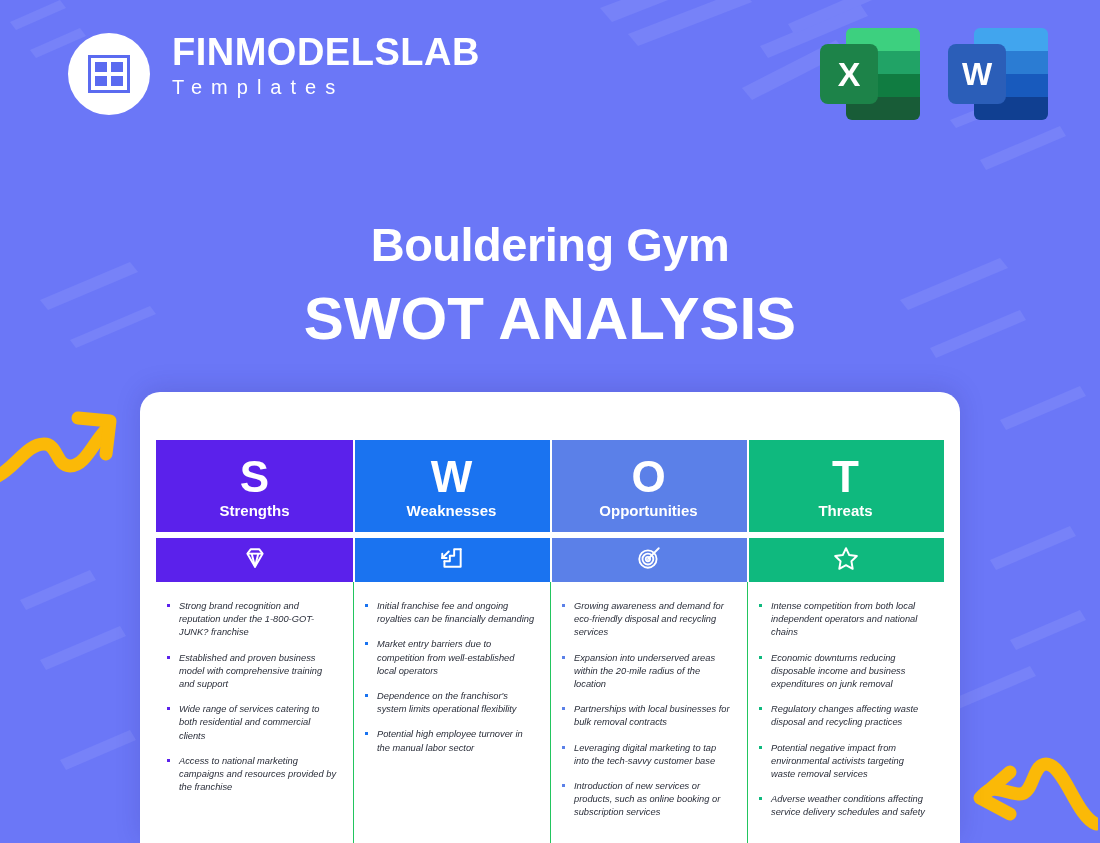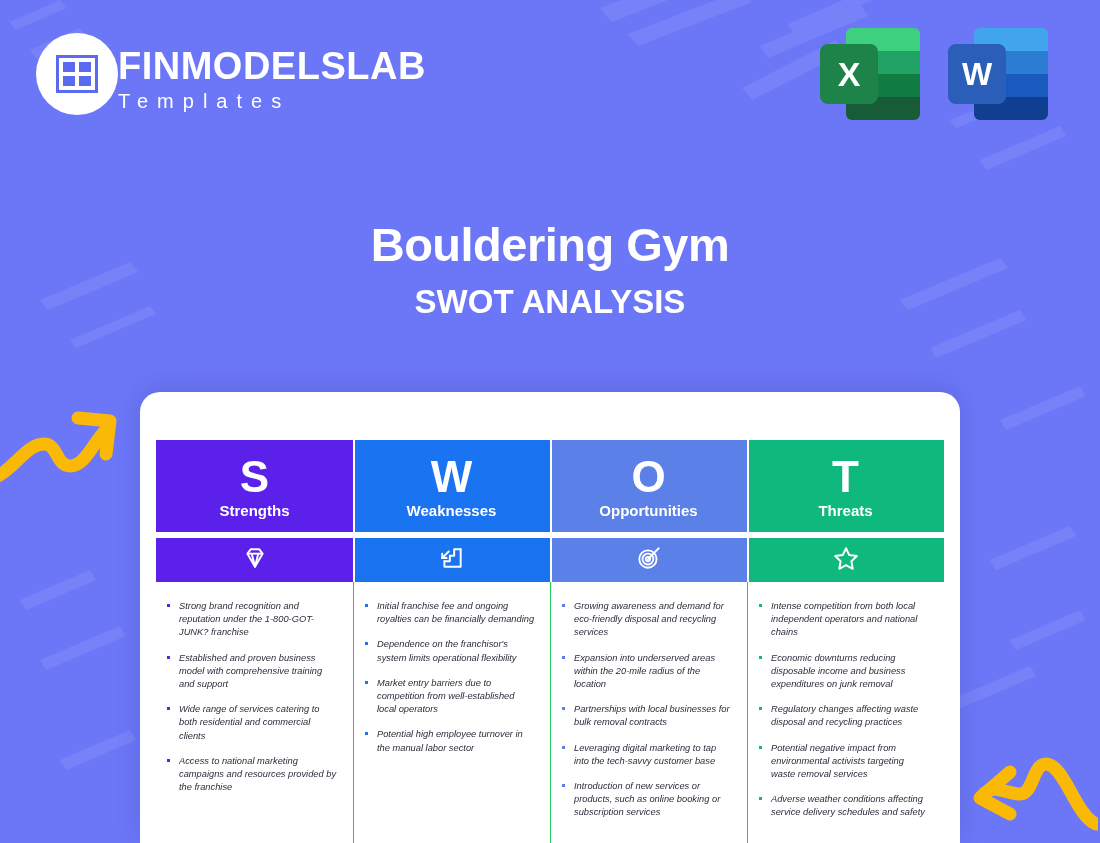--- a/index.html
+++ b/index.html
@@ -18,23 +18,24 @@
 
   
   .header {
     position: absolute;
     top: 0; left: 0; right: 0;
     height: 150px;
   }
 
   .logo-block {
     position: absolute;
-    left: 36px; top: 33px;
-    display: flex;
-    align-items: flex-end;
+    left: 68px; top: 33px;
+    display: flex;
+    align-items: flex-start;
+    gap: 22px;
   }
   .logo-circle {
     width: 82px; height: 82px;
     border-radius: 50%;
     background: #ffffff;
     display: flex; align-items: center; justify-content: center;
     flex: none;
   }
   .logo-grid {
     width: 42px; height: 38px;
@@ -95,21 +96,21 @@
     color: #ffffff;
   }
   .title-main {
     font-size: 47px;
     font-weight: bold;
     letter-spacing: -0.5px;
     line-height: 1.25;
     margin-top: 20px;
   }
   .title-sub {
-    font-size: 33px;
+    font-size: 60px;
     font-weight: bold;
     letter-spacing: 0px;
     line-height: 1.25;
     margin-top: 6px;
   }
 
   
   .arrow-left  { position: absolute; left: -8px;  top: 404px; }
   .arrow-right { position: absolute; right: 2px;  top: 752px; }
 
@@ -331,22 +332,22 @@
             <path d="M20 4 V20 H5 V15"></path>
             <path d="M9 6 L3 12"></path>
               <path d="M3 12 H7"></path>
               <path d="M3 12 V8"></path>
           </svg>
         </span>
       </div>
       <div class="body-cell">
         <ul class="bullets">
           <li>Initial franchise fee and ongoing royalties can be financially demanding</li>
+          <li>Market entry barriers due to competition from well-established local operators</li>
           <li>Dependence on the franchisor's system limits operational flexibility</li>
-          <li>Market entry barriers due to competition from well-established local operators</li>
           <li>Potential high employee turnover in the manual labor sector</li>
         </ul>
       </div>
     </div>
 
     <div class="col" style="--accent:#5B80E8">
       <div class="head-cell" style="background:#5B80E8">
         <div class="head-letter">O</div>
         <div class="head-label">Opportunities</div>
       </div>

